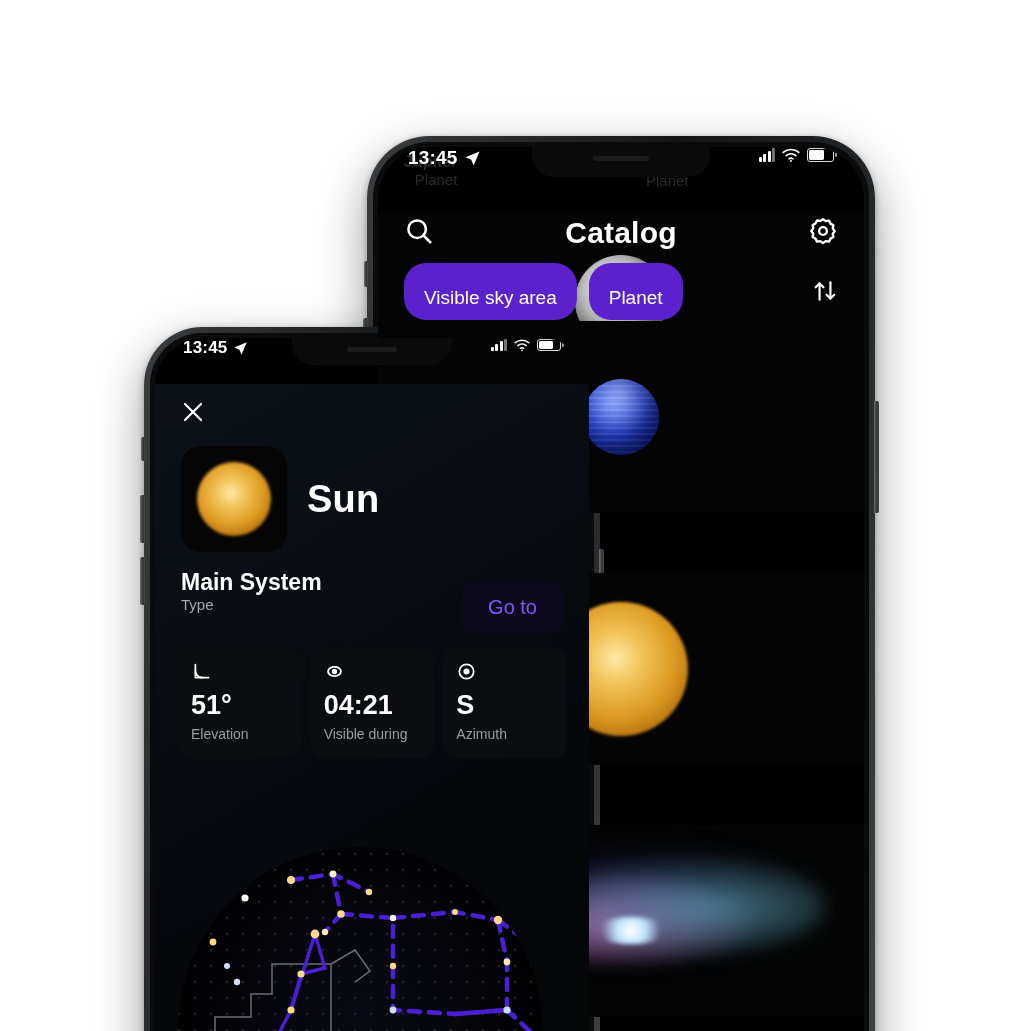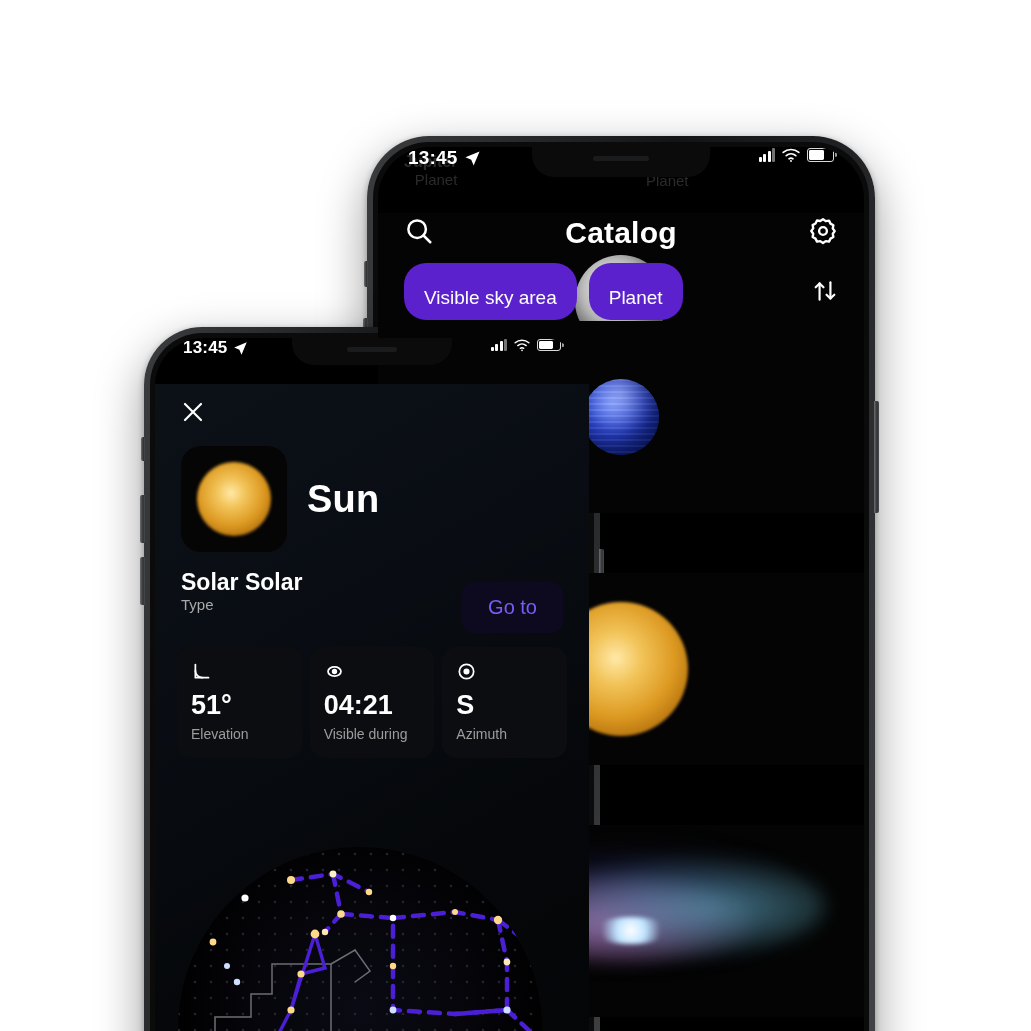--- a/index.html
+++ b/index.html
@@ -342,21 +342,21 @@
 
         <div class="obj-row">
           <div class="obj-thumb">
             <div class="sphere sphere-sun" style="width:74px;height:74px;"></div>
           </div>
           <div class="obj-title">Sun</div>
         </div>
 
         <div class="type-row">
           <div class="type-text">
-            <div class="type-name">Solar Solar</div>
+            <div class="type-name">Main System</div>
             <div class="type-label">Type</div>
           </div>
           <button class="goto-btn">Go to</button>
         </div>
 
         <div class="stats-row">
 
           <div class="stat">
             <div class="stat-icon">
               <svg width="21" height="21" viewBox="0 0 24 24" fill="none" stroke="#fff" stroke-width="2" stroke-linecap="round" stroke-linejoin="round">

